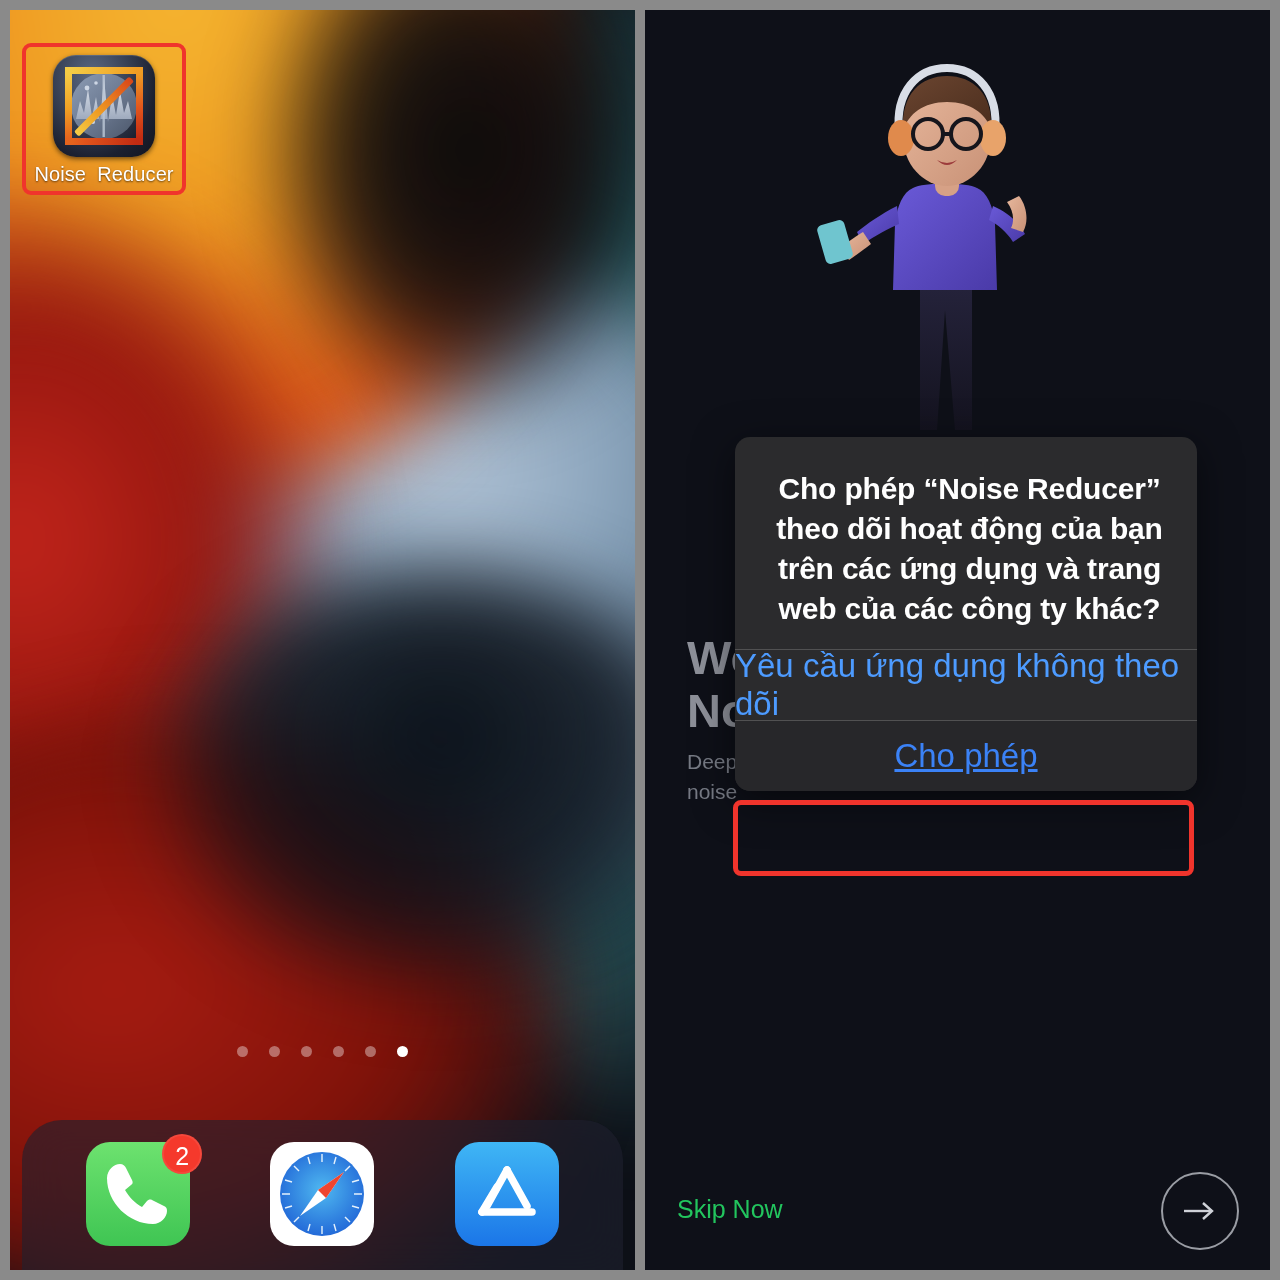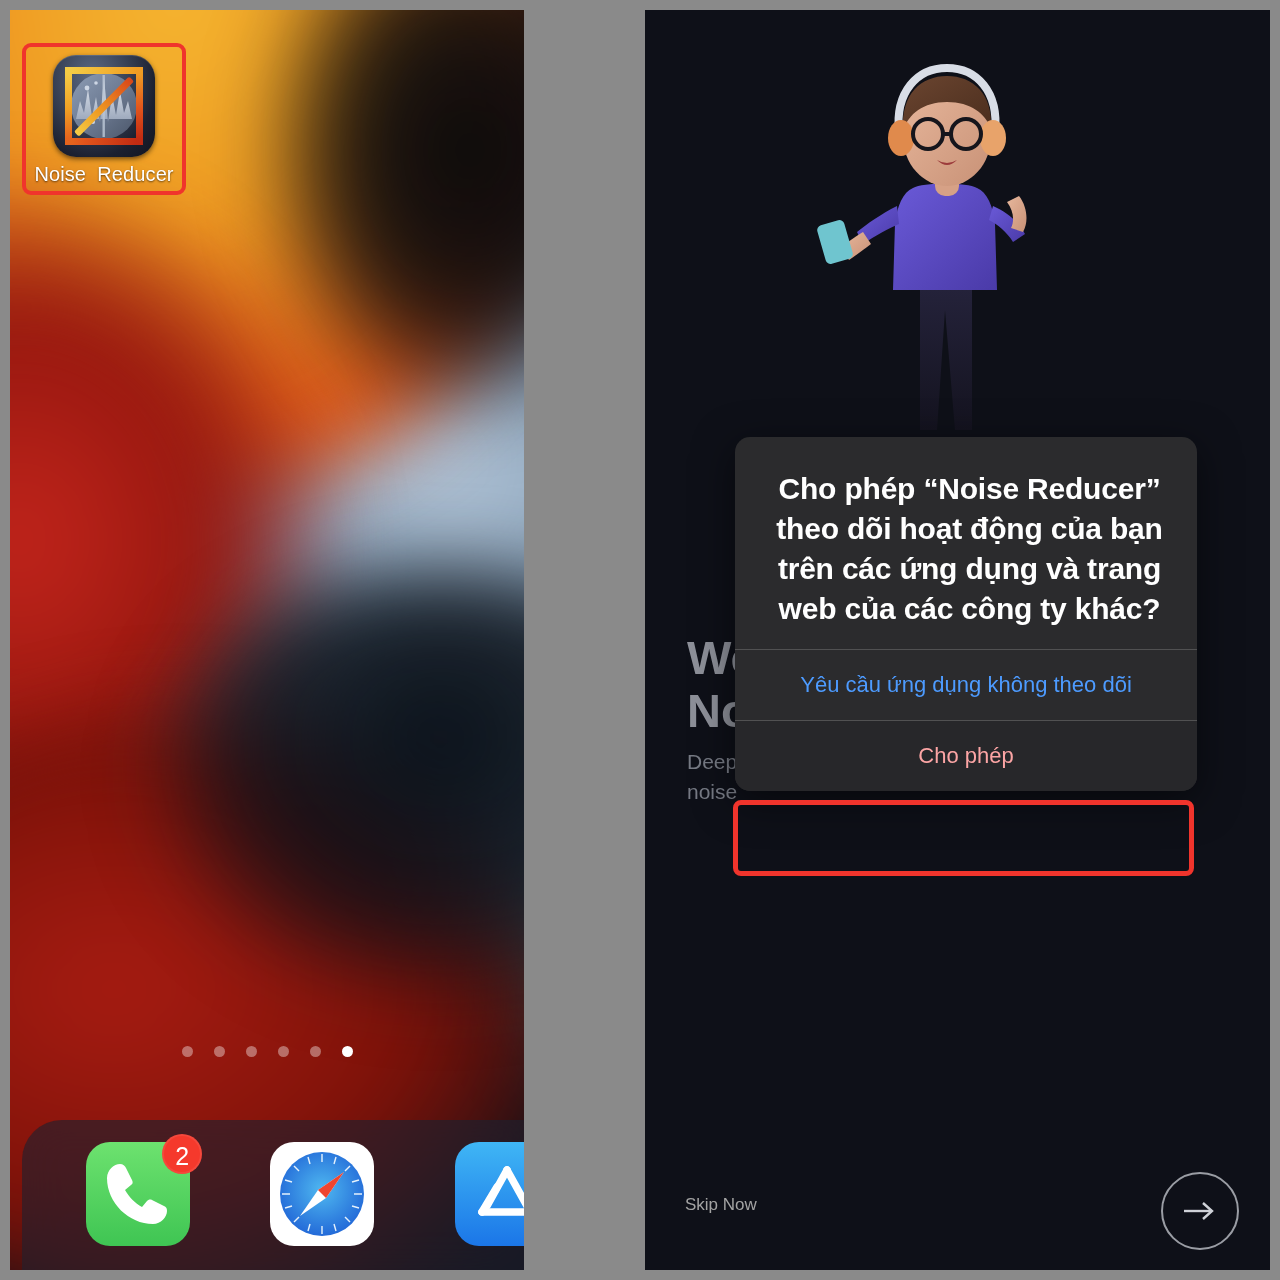--- a/index.html
+++ b/index.html
@@ -7,21 +7,21 @@
     width: 1280px; height: 1280px;
     background: #8a8a8a;
     font-family: "Liberation Sans", sans-serif;
     overflow: hidden;
   }
   .stage { position: relative; width: 1280px; height: 1280px; }
 
   
   .panel-left {
     position: absolute; left: 10px; top: 10px;
-    width: 514px; height: 1260px;
+    width: 625px; height: 1260px;
     overflow: hidden;
     background: #14161d;
   }
   .wallpaper { position: absolute; inset: 0; background: #0d1017; }
   .blob { position: absolute; border-radius: 50%; filter: blur(38px); }
   .blob-orange {
     left: -150px; top: -280px; width: 700px; height: 760px;
     background: radial-gradient(ellipse at 45% 35%, #f5b731 0%, #ef9b22 34%, #e5631c 64%, #cc3316 82%, rgba(160,25,15,0) 100%);
   }
   .blob-red {
@@ -133,22 +133,22 @@
     width: 540px; color: #8d9099; font-size: 47px; font-weight: bold;
     line-height: 1.12; white-space: pre-line;
   }
   .welcome-body {
     position: absolute; left: 42px; top: 737px;
     width: 548px; color: #767a84; font-size: 21px; line-height: 1.45;
     white-space: pre-line;
   }
 
   .skip-now {
-    position: absolute; left: 40px; top: 1185px;
-    color: #a3a3a3; font-size: 17px;
+    position: absolute; left: 32px; top: 1185px;
+    color: #22c55e; font-size: 25px;
   }
   .next-btn {
     position: absolute; left: 516px; top: 1162px;
     width: 78px; height: 78px; border-radius: 50%;
     border: 2px solid #9a9da4;
     display: flex; align-items: center; justify-content: center;
   }
 
   
   .att-dialog {
@@ -162,23 +162,23 @@
     color: #fff; font-size: 30px; font-weight: bold; text-align: center;
     line-height: 1.33; letter-spacing: -.2px; white-space: pre-line;
   }
   .att-sub {
     margin-top: 10px; color: #eceef0; font-size: 22px; text-align: center;
     line-height: 1.32; white-space: pre-line;
   }
   .att-sep { height: 1px; background: rgba(255,255,255,.18); }
   .att-action {
     height: 70px; display: flex; align-items: center; justify-content: center;
-    color: #4d9bff; font-size: 22px; background: #2b2b2d;
-  }
-  .att-action.allow { background: #27272a; color: #fca5a5; }
+    color: #4d9bff; font-size: 33px; background: #2b2b2d;
+  }
+  .att-action.allow { background: #27272a; color: #3b82f6; text-decoration: underline; }
   .att-allow-wrap { position: relative; }
   .allow-box-outer { position: absolute; left: 733px; top: 800px; width: 461px; height: 76px; border: 5px solid #f0342c; border-radius: 8px; z-index: 30; }
 </style>
 </head>
 <body>
 
 <div class="stage">
 
   <div class="panel-left">
     <div class="wallpaper">

